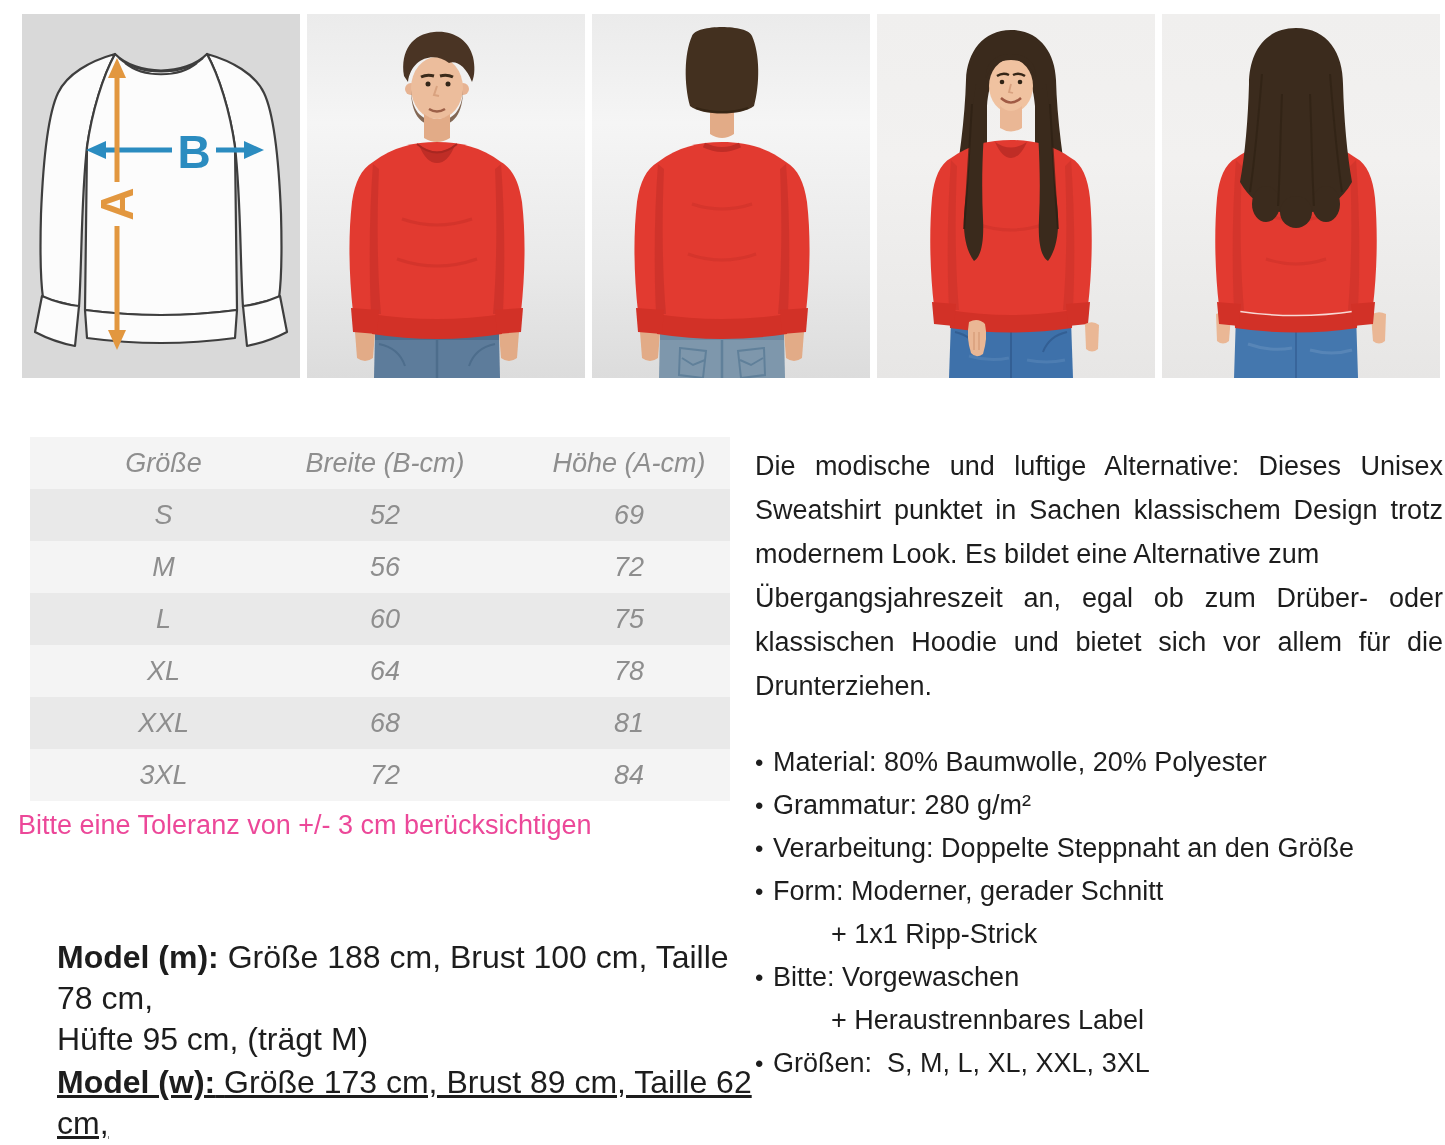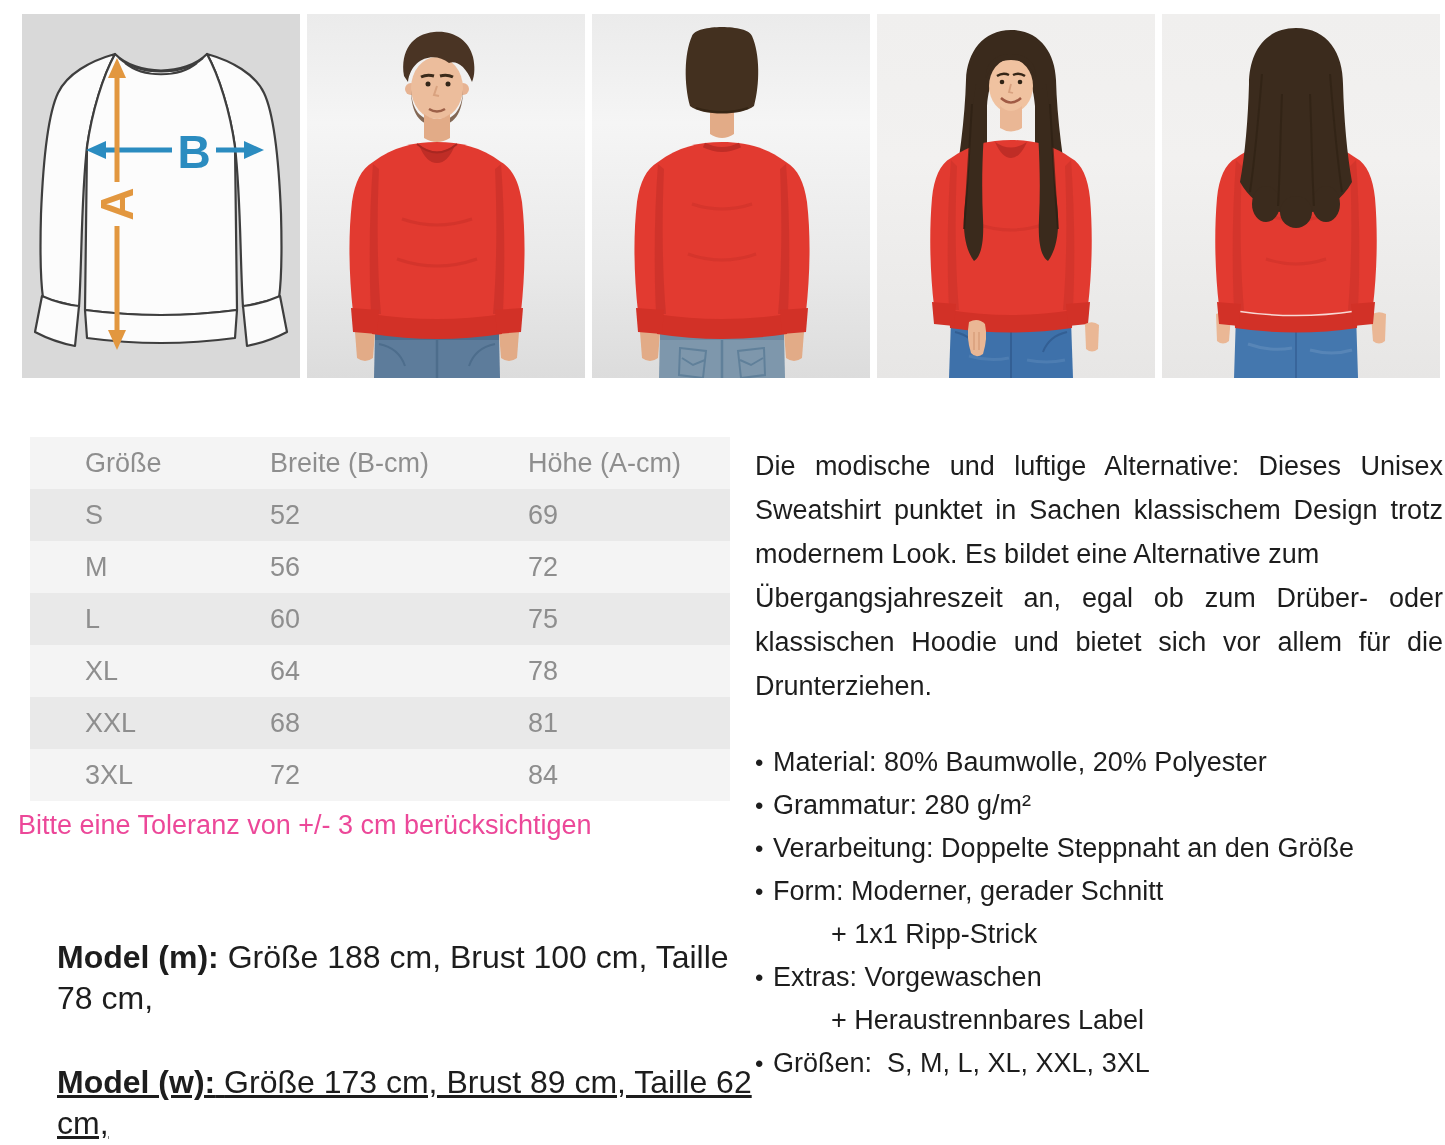--- a/index.html
+++ b/index.html
@@ -10,21 +10,21 @@
   .photo-strip{position:absolute;left:22px;top:14px;width:1418px;height:364px;display:flex;gap:7px;}
   .panel{flex:1;height:364px;overflow:hidden;position:relative;}
   .panel svg{display:block;width:100%;height:100%;}
   .panel.diagram{background:#d9d9d9;}
   .panel.photo{background:linear-gradient(180deg,#ebebeb 0%,#f5f5f5 30%,#e9e9e9 70%,#dcdcdc 100%);}
   .panel.photo.light{background:linear-gradient(180deg,#f0efee 0%,#f2f1f0 40%,#e7e6e5 100%);}
 
   
   table.size-table{position:absolute;left:30px;top:437px;width:700px;border-collapse:collapse;
         font-size:27px;color:#8e8e8e;table-layout:fixed;}
-  table.size-table th,table.size-table td{height:52px;font-weight:normal;text-align:left;padding:0;}
+  table.size-table th,table.size-table td{height:52px;font-weight:normal;text-align:center;padding:0;font-style:italic;}
   table.size-table col.c1{width:212px;} table.size-table col.c2{width:258px;} table.size-table col.c3{width:230px;}
   table.size-table th:first-child,table.size-table td:first-child{padding-left:55px;}
   table.size-table th:nth-child(2),table.size-table td:nth-child(2){padding-left:28px;}
   table.size-table th:nth-child(3),table.size-table td:nth-child(3){padding-left:28px;}
   table.size-table thead tr{background:#f4f4f4;}
   table.size-table tbody tr:nth-child(odd){background:#e9e9e9;}
   table.size-table tbody tr:nth-child(even){background:#f4f4f4;}
 
   .tolerance{position:absolute;left:18px;top:810px;font-size:27px;color:#ec4899;}
 
@@ -250,20 +250,21 @@
           <td>84</td>
         </tr>
       </tbody>
   </table>
 
   <div class="tolerance">Bitte eine Toleranz von +/- 3 cm berücksichtigen</div>
 
   <p class="model-block" id="model-m">
     <strong>Model (m):</strong>
     <span>Größe 188 cm, Brust 100 cm, Taille 78 cm,</span><br>
+    <span>Hüfte 95 cm, (trägt M)</span>
   </p>
 
   <p class="model-block" id="model-w">
     <strong>Model (w):</strong>
     <span>Größe 173 cm, Brust 89 cm, Taille 62 cm,</span><br>
     <span>Hüfte 88,5 cm, (trägt S)</span>
   </p>
 
   <div class="right-col">
     <div class="desc">
@@ -272,18 +273,18 @@
         <div class="line">modernem Look. Es bildet eine Alternative zum</div>
         <div class="line j">Übergangsjahreszeit an, egal ob zum Drüber- oder</div>
         <div class="line j">klassischen Hoodie und bietet sich vor allem für die</div>
         <div class="line">Drunterziehen.</div>
       </div>
     <ul class="features">
         <li class="feature"><span class="btext">Material: 80% Baumwolle, 20% Polyester</span></li>
         <li class="feature"><span class="btext">Grammatur: 280 g/m²</span></li>
         <li class="feature"><span class="btext">Verarbeitung: Doppelte Steppnaht an den Größe</span></li>
         <li class="feature"><span class="btext">Form: Moderner, gerader Schnitt</span><div class="sub">+ 1x1 Ripp-Strick</div></li>
-        <li class="feature"><span class="btext">Extras: Vorgewaschen</span><div class="sub">+ Heraustrennbares Label</div></li>
+        <li class="feature"><span class="btext">Bitte: Vorgewaschen</span><div class="sub">+ Heraustrennbares Label</div></li>
         <li class="feature"><span class="btext">Größen:  S, M, L, XL, XXL, 3XL</span></li>
       </ul>
   </div>
 
 </div>
 
 </body></html>

